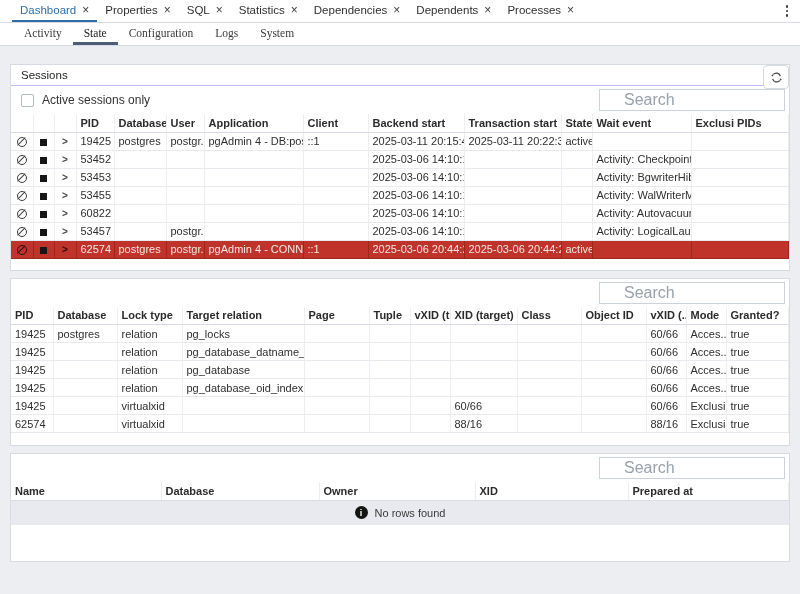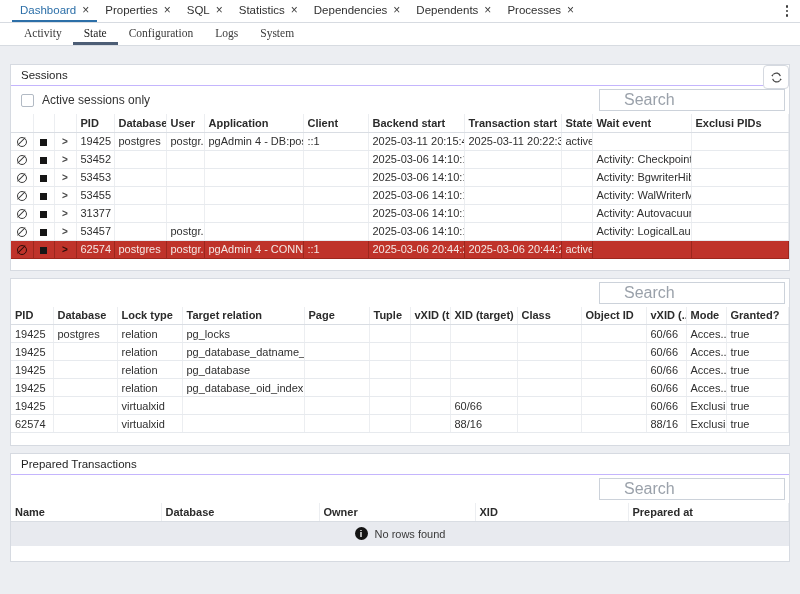--- a/index.html
+++ b/index.html
@@ -236,21 +236,21 @@
             <td>2025-03-06 14:10:11 ...</td>
             <td></td>
             <td></td>
             <td>Activity: WalWriterM...</td>
             <td></td>
           </tr>
           <tr>
             <td class="icon-cell"><span class="ic-cancel"></span></td>
             <td class="icon-cell"><span class="ic-stop"></span></td>
             <td class="icon-cell"><span class="ic-chevron">&gt;</span></td>
-            <td>31377</td>
+            <td>60822</td>
             <td></td>
             <td></td>
             <td></td>
             <td></td>
             <td>2025-03-06 14:10:11 ...</td>
             <td></td>
             <td></td>
             <td>Activity: Autovacuum...</td>
             <td></td>
           </tr>
@@ -414,21 +414,20 @@
             <td></td>
             <td>88/16</td>
             <td>Exclusi...</td>
             <td>true</td>
           </tr>
         </tbody>
     </table>
   </div>
 
   <div class="panel mt7" style="height:109px;">
-    <div class="panel-title">Prepared Transactions</div>
     <div class="controls" style="justify-content:flex-end;">
       <input class="search" type="text" placeholder="Search" style="">
     </div>
     <table>
       <colgroup>
         <col style="width:150px">
           <col style="width:158px">
           <col style="width:156px">
         <col style="width:153px">
           <col>

